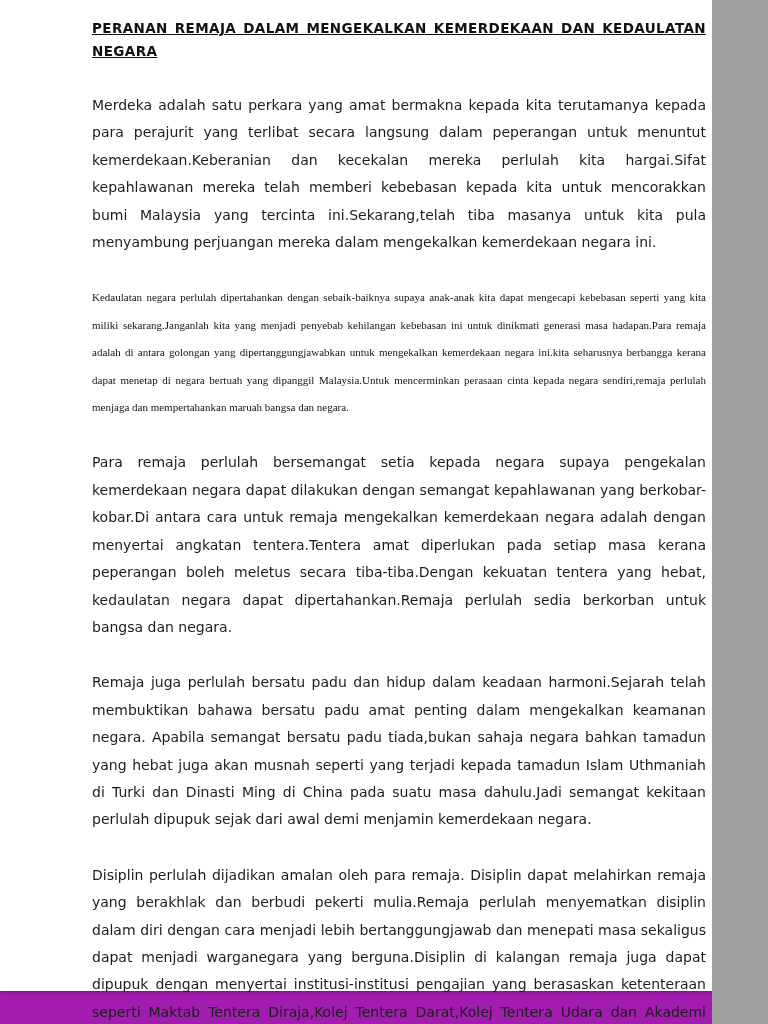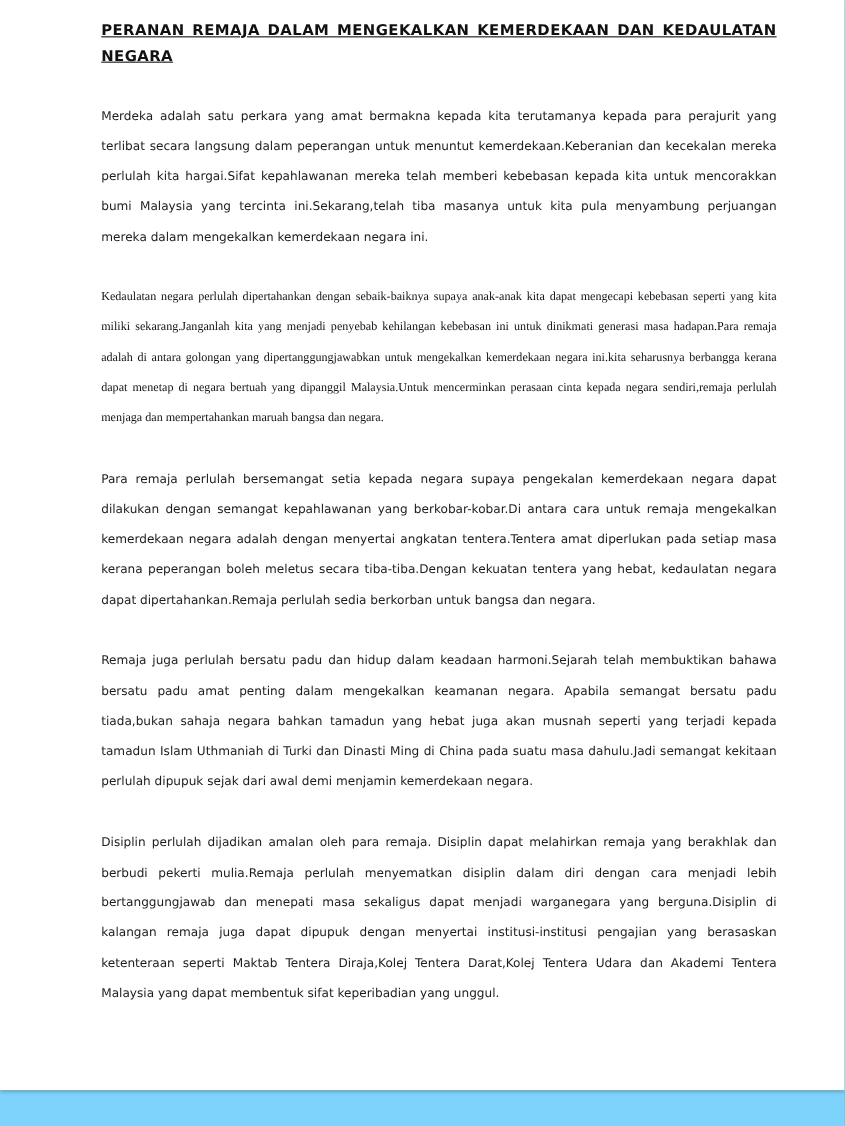--- a/index.html
+++ b/index.html
@@ -2,23 +2,23 @@
 <html><head>
 <meta charset="utf-8">
 <style>
   html, body {
     margin: 0;
     padding: 0;
     background: #9e9e9e;
     font-family: "DejaVu Sans", sans-serif;
   }
   .viewport {
-    width: 768px;
+    width: 712px;
     height: 1024px;
-    background: #7dd3fc;
+    background: #a21caf;
     overflow: hidden;
     position: relative;
   }
   .page {
     width: 768px;
     height: 991px;
     background: #ffffff;
     box-sizing: border-box;
     padding: 17px 62px 0 92px;
     box-shadow: 0 1px 4px rgba(0,0,0,0.35);
@@ -29,21 +29,21 @@
     font-weight: bold;
     line-height: 23px;
     letter-spacing: 0.4px;
     color: #111111;
     text-align: justify;
     text-decoration: underline;
     margin: 0 0 29px 0;
   }
   .para {
     font-family: "DejaVu Sans", sans-serif;
-    font-size: 11px;
+    font-size: 14px;
     line-height: 27.4px;
     color: #1c1c1c;
     text-align: justify;
     margin: 0 0 28px 0;
   }
   .para.serif {
     font-family: "Liberation Serif", serif;
     font-size: 11px;
     line-height: 27.4px;
     color: #141414;

